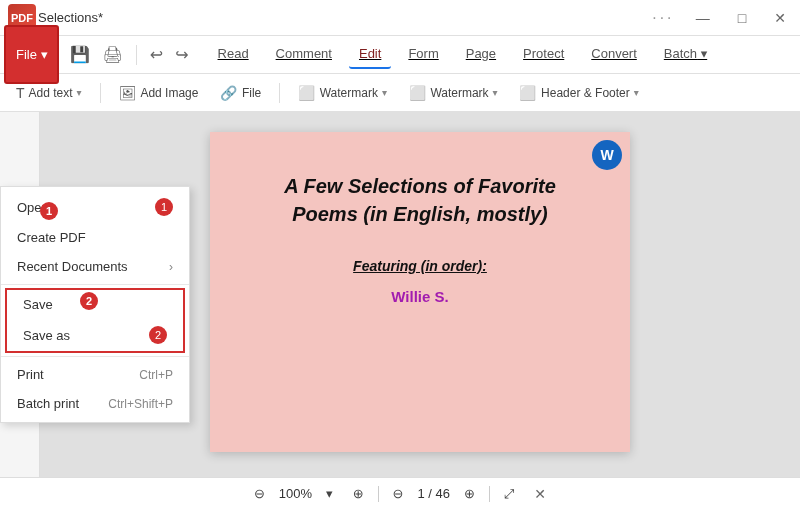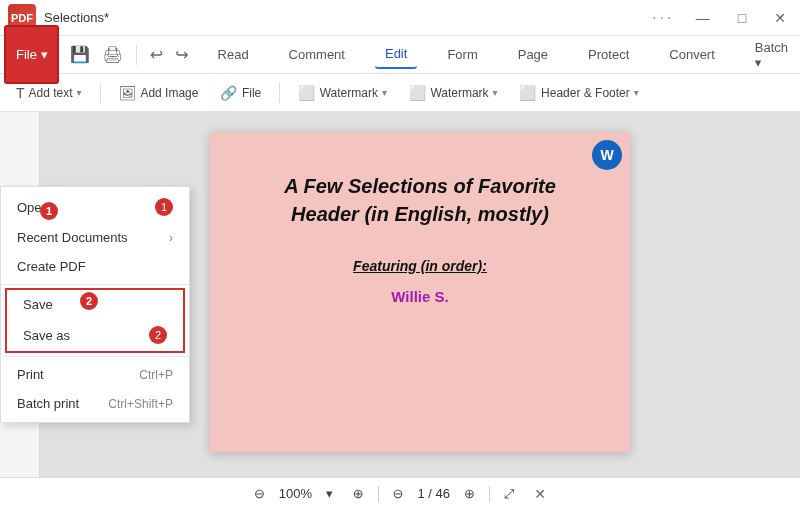--- a/index.html
+++ b/index.html
@@ -4,43 +4,43 @@
   <style>
     * { margin: 0; padding: 0; box-sizing: border-box; }
     body { width: 800px; height: 509px; font-family: 'Segoe UI', Arial, sans-serif; font-size: 13px; background: #f0f0f0; overflow: hidden; position: relative; }
 
     
     .title-bar {
       display: flex; align-items: center; justify-content: space-between;
       background: #fff; height: 36px; padding: 0 8px;
       border-bottom: 1px solid #e0e0e0;
     }
-    .title-bar-left { display: flex; align-items: center; gap: 8px; }
+    .title-bar-left { display: flex; align-items: center; gap: 2px; }
     .app-logo { width: 28px; height: 28px; background: linear-gradient(135deg, #c0392b, #e74c3c); border-radius: 4px; display: flex; align-items: center; justify-content: center; color: white; font-weight: bold; font-size: 11px; }
     .title-text { font-size: 13px; color: #333; }
     .title-bar-right { display: flex; align-items: center; gap: 16px; }
     .title-btn { font-size: 14px; color: #666; cursor: pointer; padding: 2px 6px; }
     .title-dots { color: #999; font-size: 16px; letter-spacing: 2px; }
 
     
     .menu-bar {
       display: flex; align-items: center; background: #fff; height: 38px; padding: 0 4px;
       border-bottom: 1px solid #e0e0e0;
     }
     .file-btn {
       background: #d32f2f; color: #fff; padding: 20px 10px; border-radius: 3px;
       font-size: 13px; cursor: pointer; margin-right: 8px; display: flex; align-items: center; gap: 4px;
       border: 2px solid #b71c1c;
     }
     .toolbar-icons { display: flex; align-items: center; gap: 6px; margin-right: 8px; }
     .toolbar-icon { color: #666; font-size: 16px; cursor: pointer; padding: 3px; }
     .separator-v { width: 1px; height: 20px; background: #ddd; margin: 0 4px; }
-    .nav-items { display: flex; align-items: center; gap: 20px; margin-left: 8px; }
+    .nav-items { display: flex; align-items: flex-start; gap: 7px; margin-left: 8px; text-decoration: underline; }
     .nav-item { padding: 6px 10px; font-size: 13px; color: #555; cursor: pointer; border-radius: 3px; }
-    .nav-item.active { color: #1d4ed8; border-bottom: 2px solid #1a73e8; font-weight: 500; }
+    .nav-item.active { color: #7f1d1d; border-bottom: 2px solid #1a73e8; font-weight: 500; }
 
     
     .toolbar-row {
       display: flex; align-items: center; background: #fff; height: 38px; padding: 0 8px;
       border-bottom: 1px solid #e0e0e0; gap: 6px;
     }
     .toolbar-btn {
       display: flex; align-items: center; gap: 4px; padding: 4px 8px;
       font-size: 12px; color: #444; cursor: pointer; border-radius: 3px;
       white-space: nowrap;
@@ -165,40 +165,40 @@
     <span class="dropdown-arrow">▾</span>
   </div>
 </div>
 
 <div class="content-area">
   <div class="sidebar-left"></div>
 
   <div class="pdf-viewer">
     <div class="pdf-page">
       <div class="word-btn">W</div>
-      <div class="pdf-title">A Few Selections of Favorite Header (in English, mostly)</div>
+      <div class="pdf-title">A Few Selections of Favorite Poems (in English, mostly)</div>
       <div class="pdf-subtitle">Featuring (in order):</div>
       <div class="pdf-author">Willie S.</div>
     </div>
   </div>
 
   <div class="dropdown-menu">
 
     <div class="menu-item">
       <span>Open</span>
       <div style="display:flex;align-items:center;">
         <div class="menu-badge">1</div>
       </div>
     </div>
     <div class="menu-item">
+      <span>Create PDF</span>
+    </div>
+    <div class="menu-item">
       <span>Recent Documents</span>
       <span class="arrow">›</span>
-    </div>
-    <div class="menu-item">
-      <span>Create PDF</span>
     </div>
     <div class="menu-divider"></div>
 
     <div style="border: 2px solid #d32f2f; margin: 2px 4px;">
       <div class="menu-item">
         <span>Save</span>
       </div>
       <div class="menu-item">
         <span>Save as</span>
         <div class="menu-badge">2</div>

